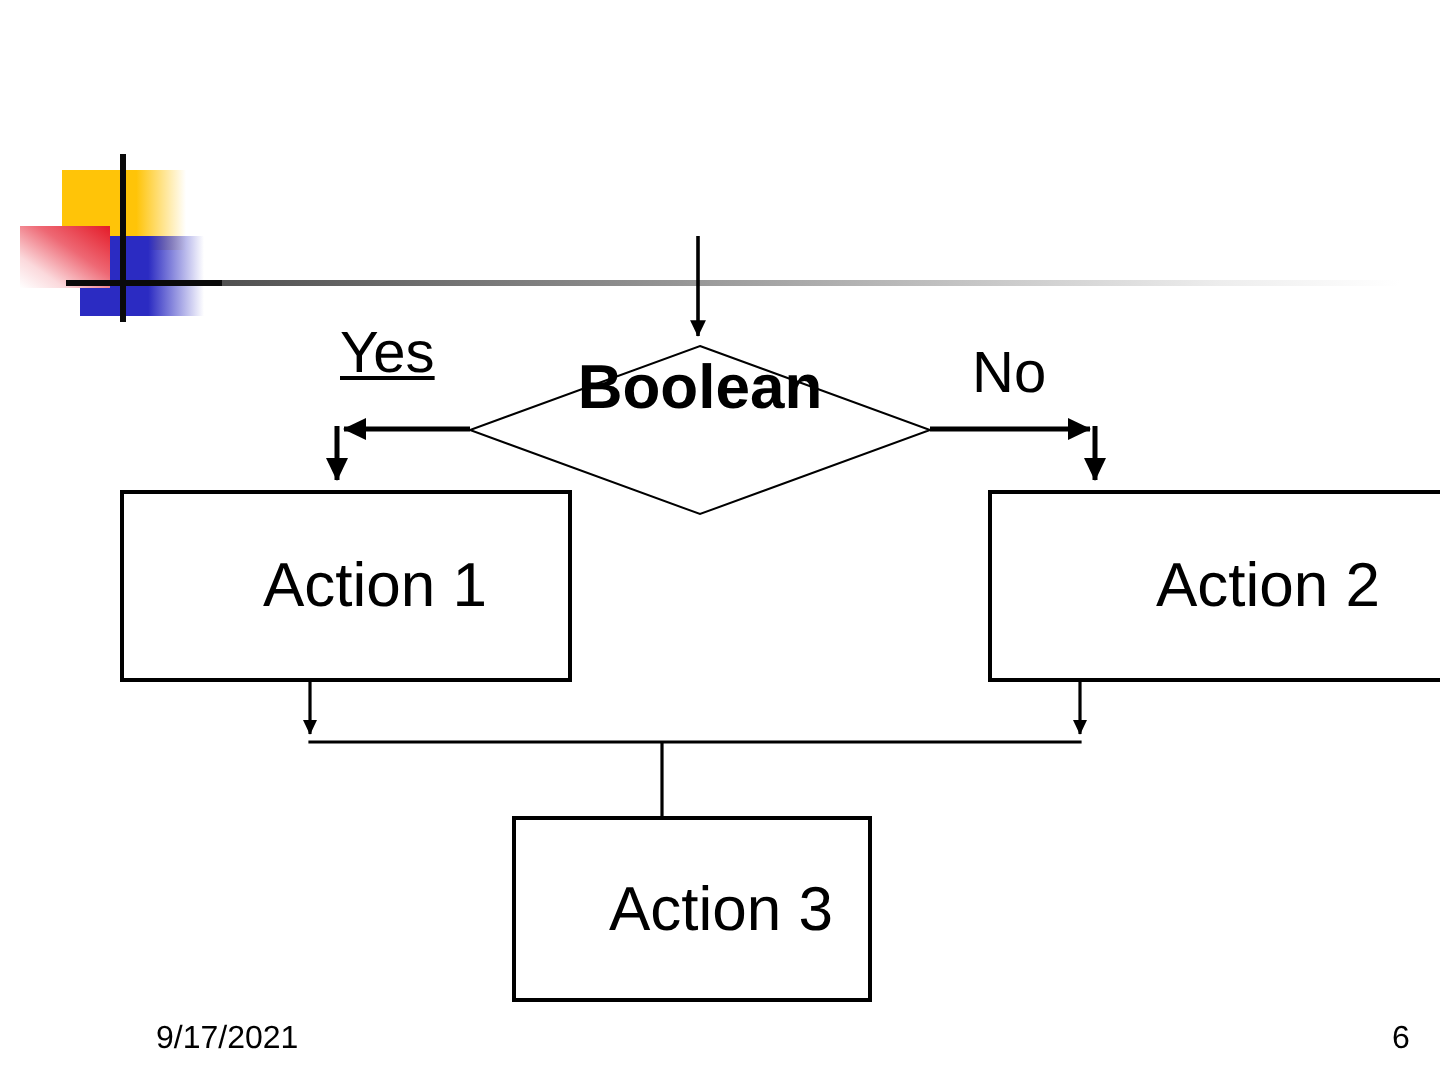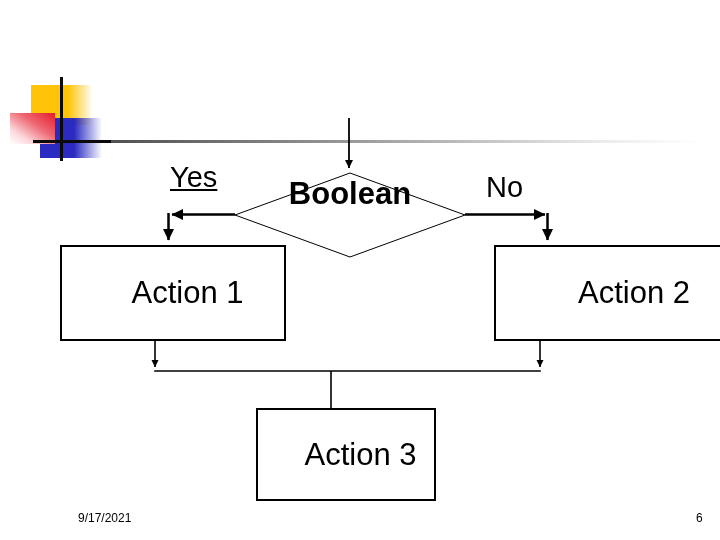--- a/index.html
+++ b/index.html
@@ -26,21 +26,21 @@
   .no-label{left:486px;top:173px;}
   .diamond-text{left:225px;top:173px;width:250px;text-align:center;
     font-size:31px;line-height:42px;z-index:7;font-weight:bold;}
   .action-box{border:2px solid #000;background:#ffffff;z-index:7;
     display:flex;flex-direction:column;align-items:center;justify-content:center;
     font-size:31px;line-height:34px;text-align:center;padding-left:29px;}
   .action1-box{left:60px;top:245px;width:193px;height:92px;}
   .action2-box{left:468px;top:245px;width:218px;height:92px;margin-left:26px;}
   .action3-box{left:256px;top:408px;width:147px;height:89px;font-size:31px;}
   
-  .footer-text{font-size:12px;line-height:1;z-index:7;}
+  .footer-text{font-size:16px;line-height:1;z-index:7;}
   .slide-date{left:78px;top:512px;}
   .slide-page{left:696px;top:512px;}
 </style>
 </head>
 <body>
 
 <div class="slide">
 
   <div class="abs deco-yellow"></div>
   <div class="abs deco-blue"></div>

